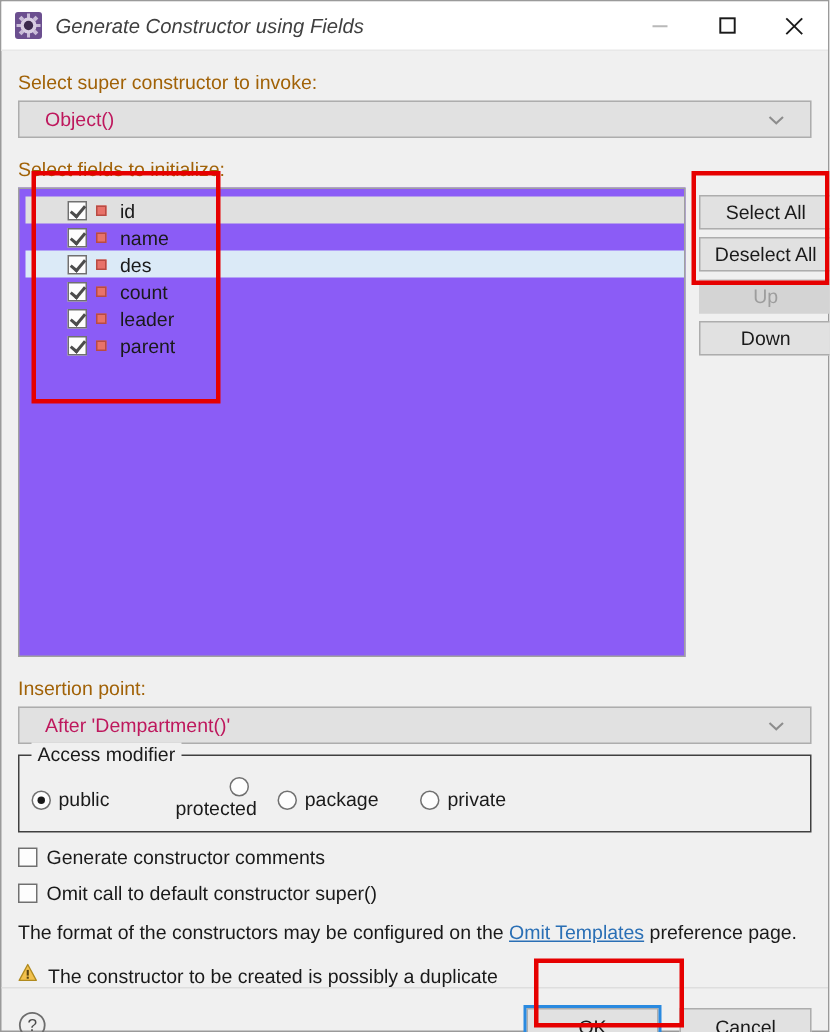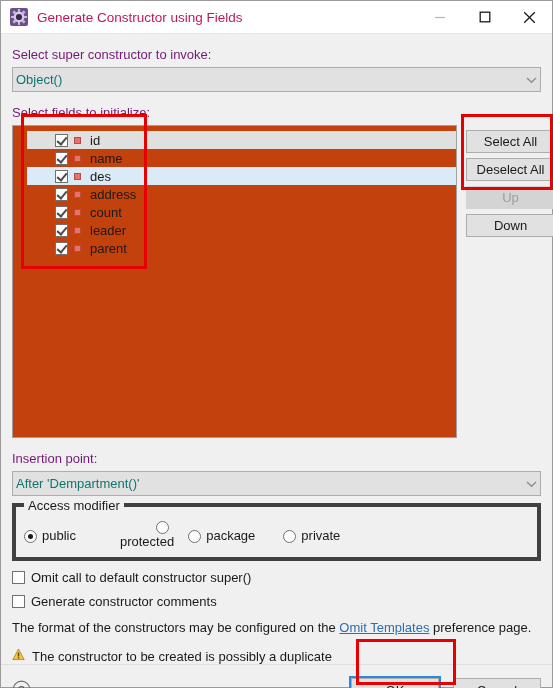--- a/index.html
+++ b/index.html
@@ -39,24 +39,25 @@
   }
   #app-icon {
     width: 18px;
     height: 18px;
     margin-left: 9px;
     margin-right: 9px;
     flex: 0 0 auto;
   }
   #title-text {
     font-size: 13.5px;
-    color: #be185d;
+    color: #404040;
     flex: 1 1 auto;
     white-space: nowrap;
     overflow: hidden;
+    font-style: italic;
   }
   .win-btn {
     width: 45px;
     height: 31px;
     display: flex;
     align-items: center;
     justify-content: center;
     flex: 0 0 auto;
   }
   .win-btn svg { display: block; }
@@ -64,58 +65,58 @@
   
   #dialog-body {
     flex: 1 1 auto;
     position: relative;
     padding: 0 11px;
     box-sizing: border-box;
   }
 
   .field-label {
     font-size: 13px;
-    color: #701a75;
+    color: #a16207;
     margin-top: 13px;
     margin-bottom: 5px;
   }
 
   
   .combo {
     height: 25px;
     background: #e1e1e1;
     border: 1px solid #adadad;
     box-sizing: border-box;
     display: flex;
     align-items: center;
-    padding: 0 3px;
-    font-size: 13px;
-    color: #0f766e;
+    padding: 0 17px;
+    font-size: 13px;
+    color: #be185d;
     position: relative;
   }
   .combo .combo-value {
     flex: 1 1 auto;
     white-space: nowrap;
     overflow: hidden;
   }
   .combo .chev { flex: 0 0 auto; opacity: .55; }
 
   
   #fields-row {
     display: flex;
     align-items: flex-start;
     gap: 9px;
   }
   #fields-list {
     width: 445px;
     height: 313px;
-    background: #c2410c;
+    background: #8b5cf6;
     border: 1px solid #a0a0a0;
     box-sizing: border-box;
-    padding: 5px 0 0 14px;
+    padding: 5px 0 0 4px;
     overflow: hidden;
     flex: 0 0 auto;
   }
   .field-row {
     height: 18px;
     display: flex;
     align-items: center;
     padding-left: 28px;
     box-sizing: border-box;
   }
@@ -179,21 +180,21 @@
   }
   .btn.disabled {
     background: #d4d4d4;
     border-color: #d4d4d4;
     color: #9d9d9d;
   }
 
   
   #access-group {
     margin-top: 7px;
-    border: 4px solid #404040;
+    border: 1px solid #404040;
     padding: 0 8px 8px 8px;
     position: relative;
     box-sizing: border-box;
   }
   #access-legend {
     position: absolute;
     top: -9px;
     left: 8px;
     background: #f0f0f0;
     padding: 0 4px;
@@ -375,25 +376,20 @@
             <span class="fld-name">name</span>
           </div>
           <div class="field-row sel-blue">
             <span class="cb checked"></span>
             <span class="fld-icon"></span>
             <span class="fld-name">des</span>
           </div>
           <div class="field-row">
             <span class="cb checked"></span>
             <span class="fld-icon"></span>
-            <span class="fld-name">address</span>
-          </div>
-          <div class="field-row">
-            <span class="cb checked"></span>
-            <span class="fld-icon"></span>
             <span class="fld-name">count</span>
           </div>
           <div class="field-row">
             <span class="cb checked"></span>
             <span class="fld-icon"></span>
             <span class="fld-name">leader</span>
           </div>
           <div class="field-row">
             <span class="cb checked"></span>
             <span class="fld-icon"></span>
@@ -439,25 +435,25 @@
           <div class="radio-item" style="margin-right: 0px;">
             <span class="radio"></span>
             <span>private</span>
           </div>
         </div>
     </div>
 
     <div id="options-list">
         <div class="opt-row">
           <span class="cb"></span>
-          <span class="opt-label">Omit call to default constructor super()</span>
+          <span class="opt-label">Generate constructor comments</span>
         </div>
         <div class="opt-row">
           <span class="cb"></span>
-          <span class="opt-label">Generate constructor comments</span>
+          <span class="opt-label">Omit call to default constructor super()</span>
         </div>
       </div>
 
     <div id="format-note">
       <span>The format of the constructors may be configured on the </span><span id="code-templates-link">Omit Templates</span><span> preference page.</span>
     </div>
 
     <div id="warning-row">
       <span id="warn-icon">
         <svg width="13" height="13" viewBox="0 0 13 13">

